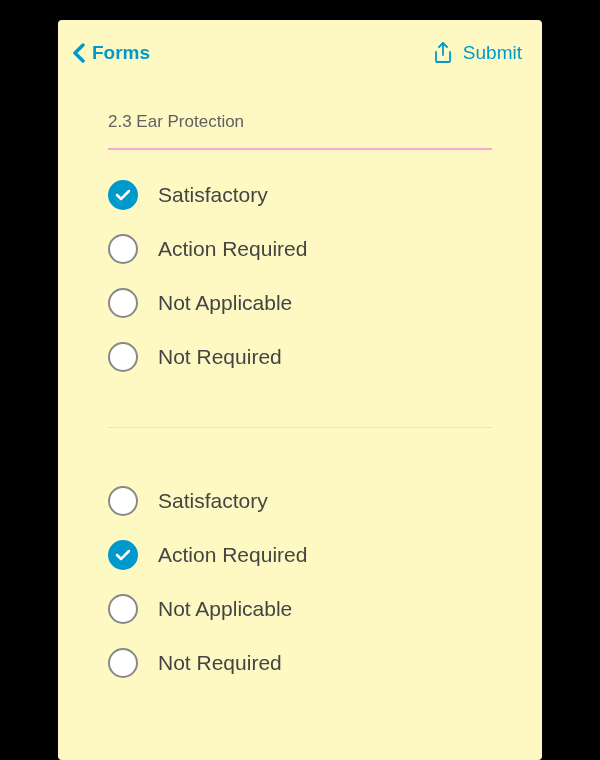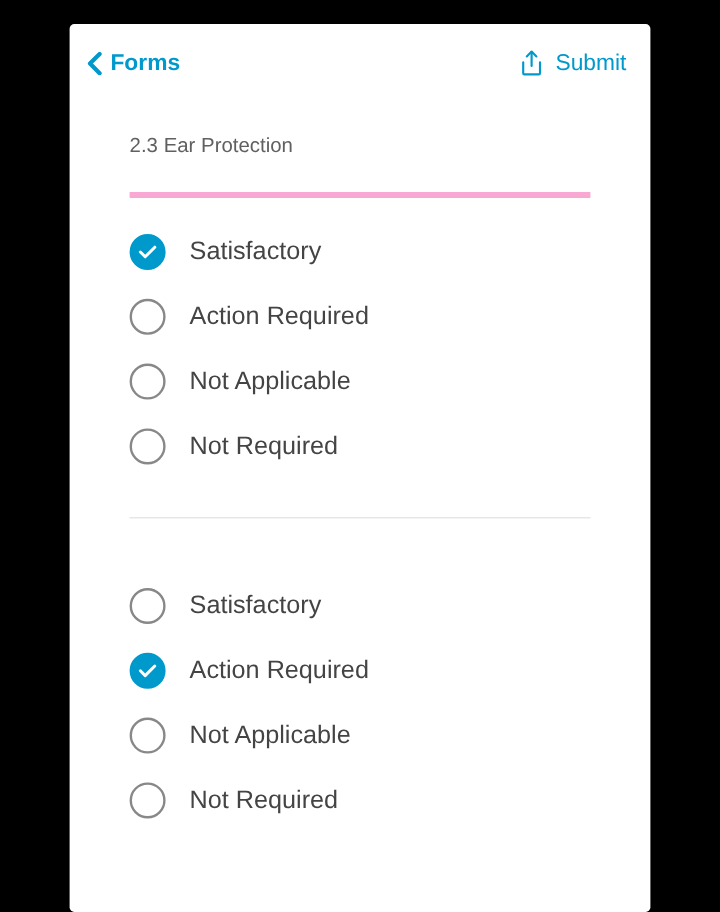--- a/index.html
+++ b/index.html
@@ -8,21 +8,21 @@
       box-sizing: border-box;
     }
     body {
       font-family: -apple-system, BlinkMacSystemFont, 'Segoe UI', Helvetica, Arial, sans-serif;
       background: #000;
       width: 600px;
       height: 760px;
       overflow: hidden;
     }
     .phone-frame {
-      background: #ffffff;
+      background: #fef9c3;
       margin: 20px 58px 0 58px;
       width: 484px;
       height: 740px;
       border-radius: 4px;
       overflow: hidden;
       display: flex;
       flex-direction: column;
     }
     .header {
       display: flex;
@@ -61,26 +61,26 @@
       padding: 0 50px 0 50px;
       overflow: hidden;
     }
     .section {
       margin-top: 28px;
     }
     .section-title {
       font-size: 17px;
       color: #606060;
       font-weight: 400;
-      padding-bottom: 28px;
-      border-bottom: 5px solid #f9a8d4;
+      padding-bottom: 16px;
+      border-bottom: 2px solid #f9a8d4;
     }
     .options-list {
       padding-top: 18px;
-      padding-bottom: 32px;
+      padding-bottom: 43px;
     }
     .section:first-child .options-list {
       border-bottom: 1px solid #e0e0e0;
     }
     .option-row {
       display: flex;
       align-items: center;
       gap: 20px;
       padding: 12px 0;
       cursor: pointer;

